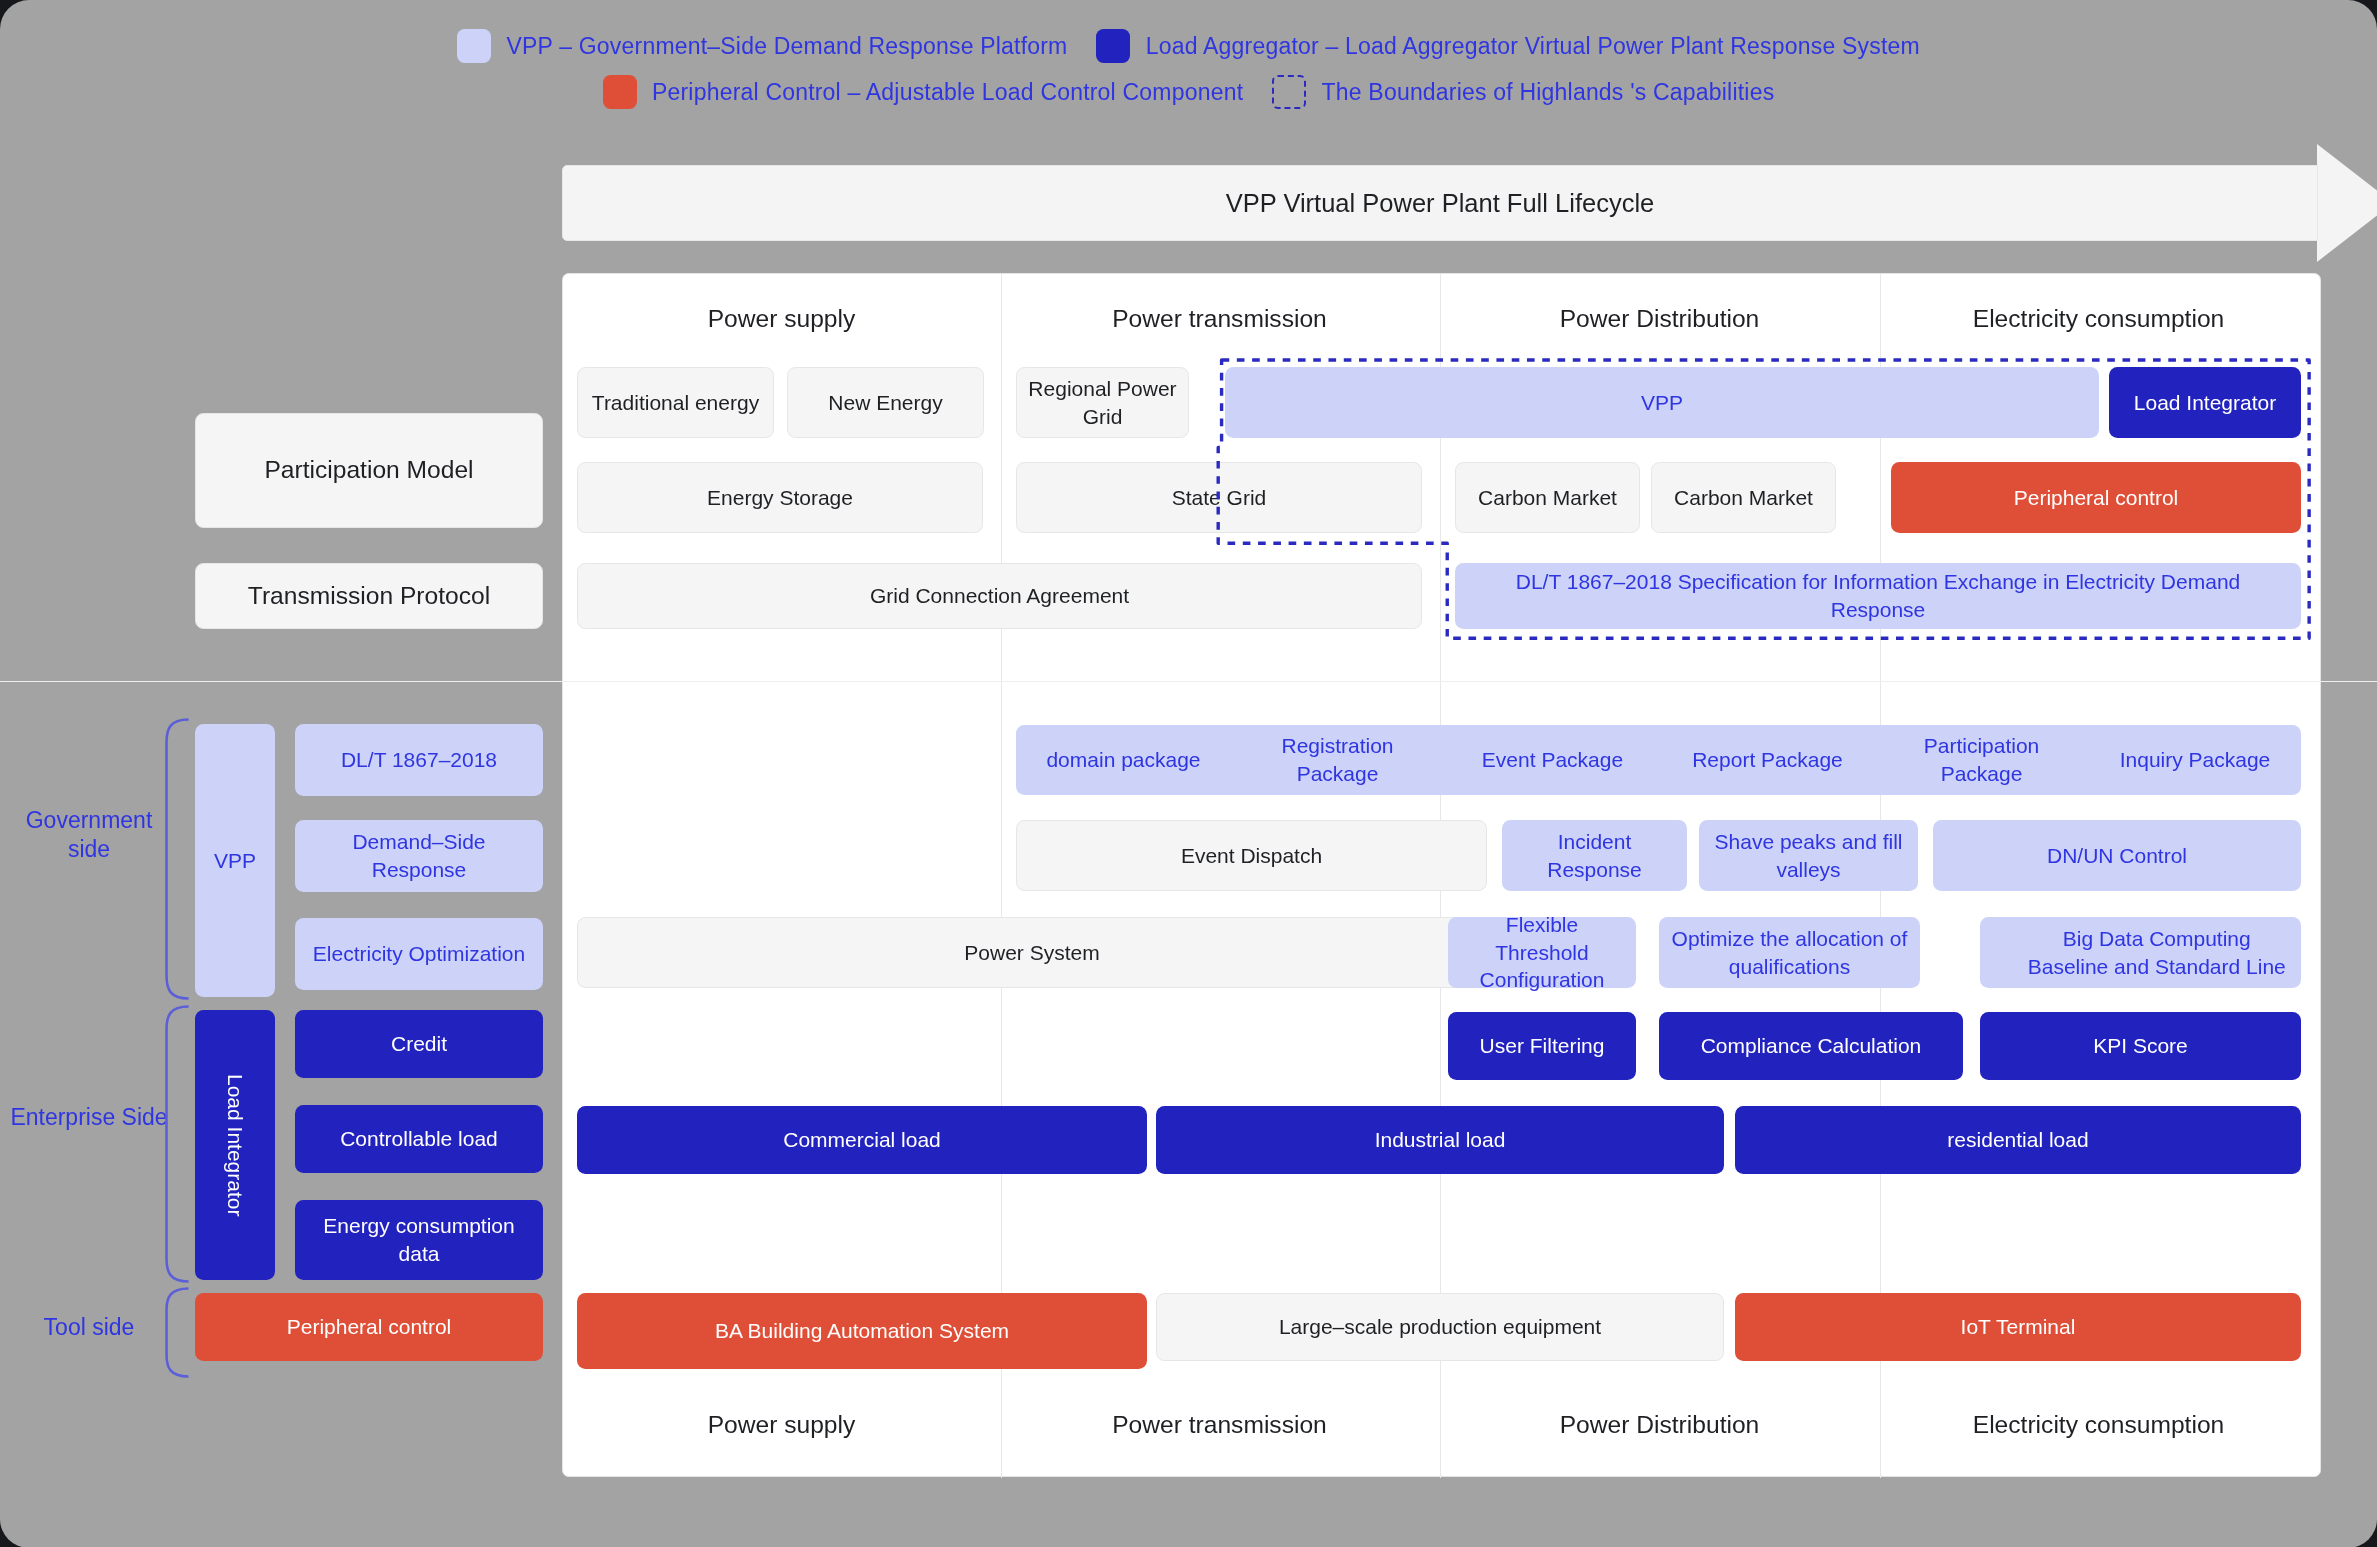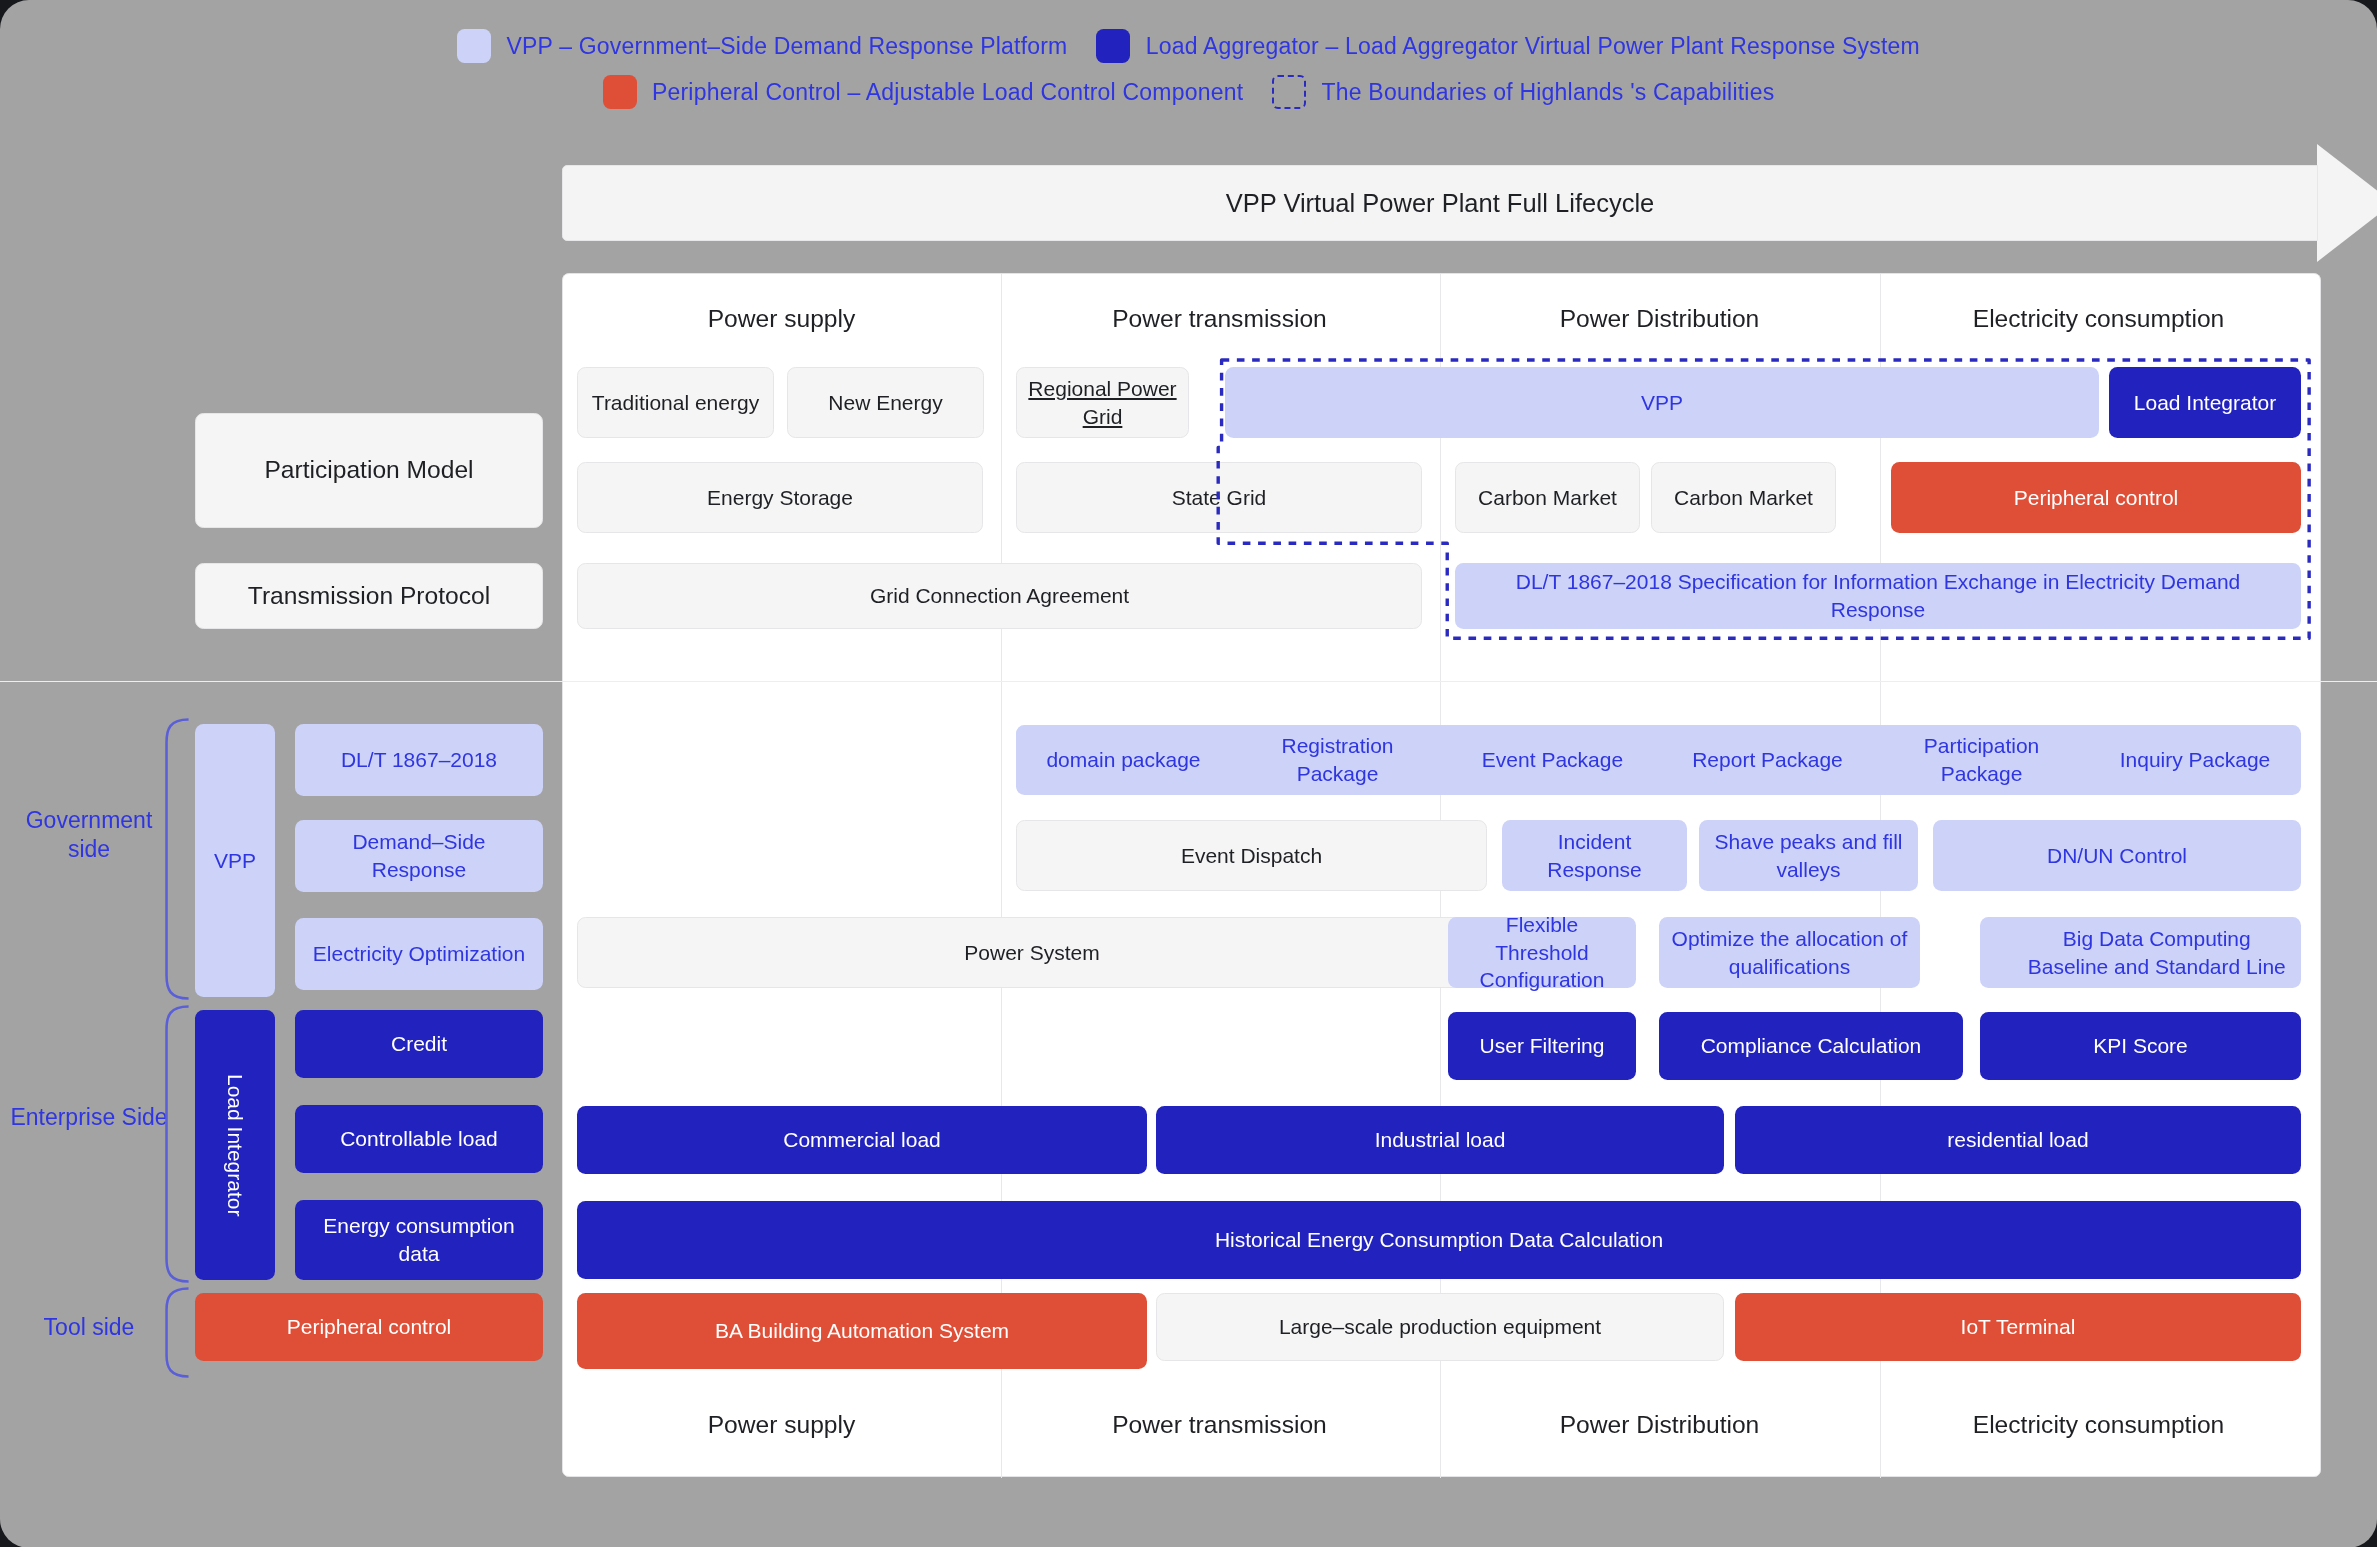--- a/index.html
+++ b/index.html
@@ -130,21 +130,21 @@
   <div class="box b-gray" style="left:577px;top:367px;width:197px;height:71px;">
     <span>Traditional energy</span>
   </div>
   <div class="box b-gray" style="left:787px;top:367px;width:197px;height:71px;">
     <span>New Energy</span>
   </div>
   <div class="box b-gray" style="left:577px;top:462px;width:406px;height:71px;">
     <span>Energy Storage</span>
   </div>
 
-  <div class="box b-gray" style="left:1016px;top:367px;width:173px;height:71px;text-decoration:underline;">
+  <div class="box b-gray" style="left:1016px;top:367px;width:173px;height:71px;">
     <span>Regional Power Grid</span>
   </div>
   <div class="box b-gray" style="left:1016px;top:462px;width:406px;height:71px;">
     <span>State Grid</span>
   </div>
 
   <div class="box b-lav" style="left:1225px;top:367px;width:874px;height:71px;">
     <span>VPP</span>
   </div>
 
@@ -279,23 +279,20 @@
   <div class="box b-blue" style="left:577px;top:1106px;width:570px;height:68px;">
     <span>Commercial load</span>
   </div>
   <div class="box b-blue" style="left:1156px;top:1106px;width:568px;height:68px;">
     <span>Industrial load</span>
   </div>
   <div class="box b-blue" style="left:1735px;top:1106px;width:566px;height:68px;">
     <span>residential load</span>
   </div>
 
-  <div class="box b-blue" style="left:577px;top:1201px;width:1724px;height:78px;">
-    <span>Historical Energy Consumption Data Calculation</span>
-  </div>
 
   <div class="box b-red" style="left:577px;top:1293px;width:570px;height:76px;">
     <span>BA Building Automation System</span>
   </div>
   <div class="box b-gray" style="left:1156px;top:1293px;width:568px;height:68px;">
     <span>Large–scale production equipment</span>
   </div>
   <div class="box b-red" style="left:1735px;top:1293px;width:566px;height:68px;">
     <span>IoT Terminal</span>
   </div>

